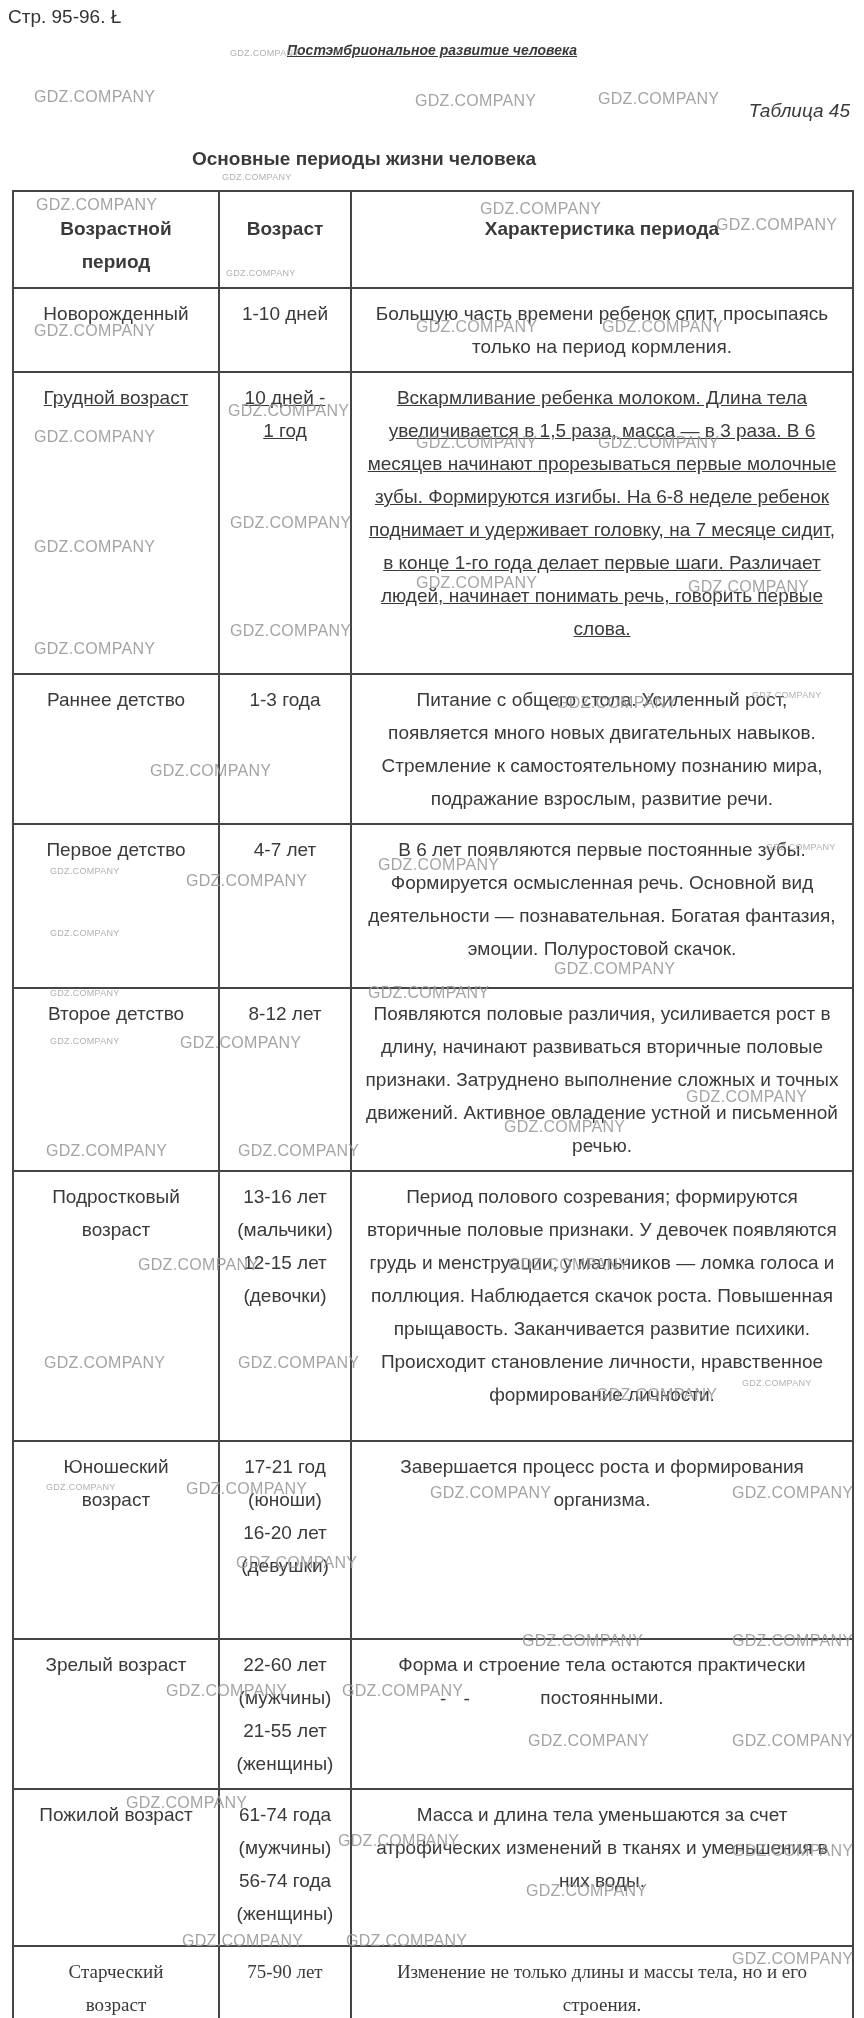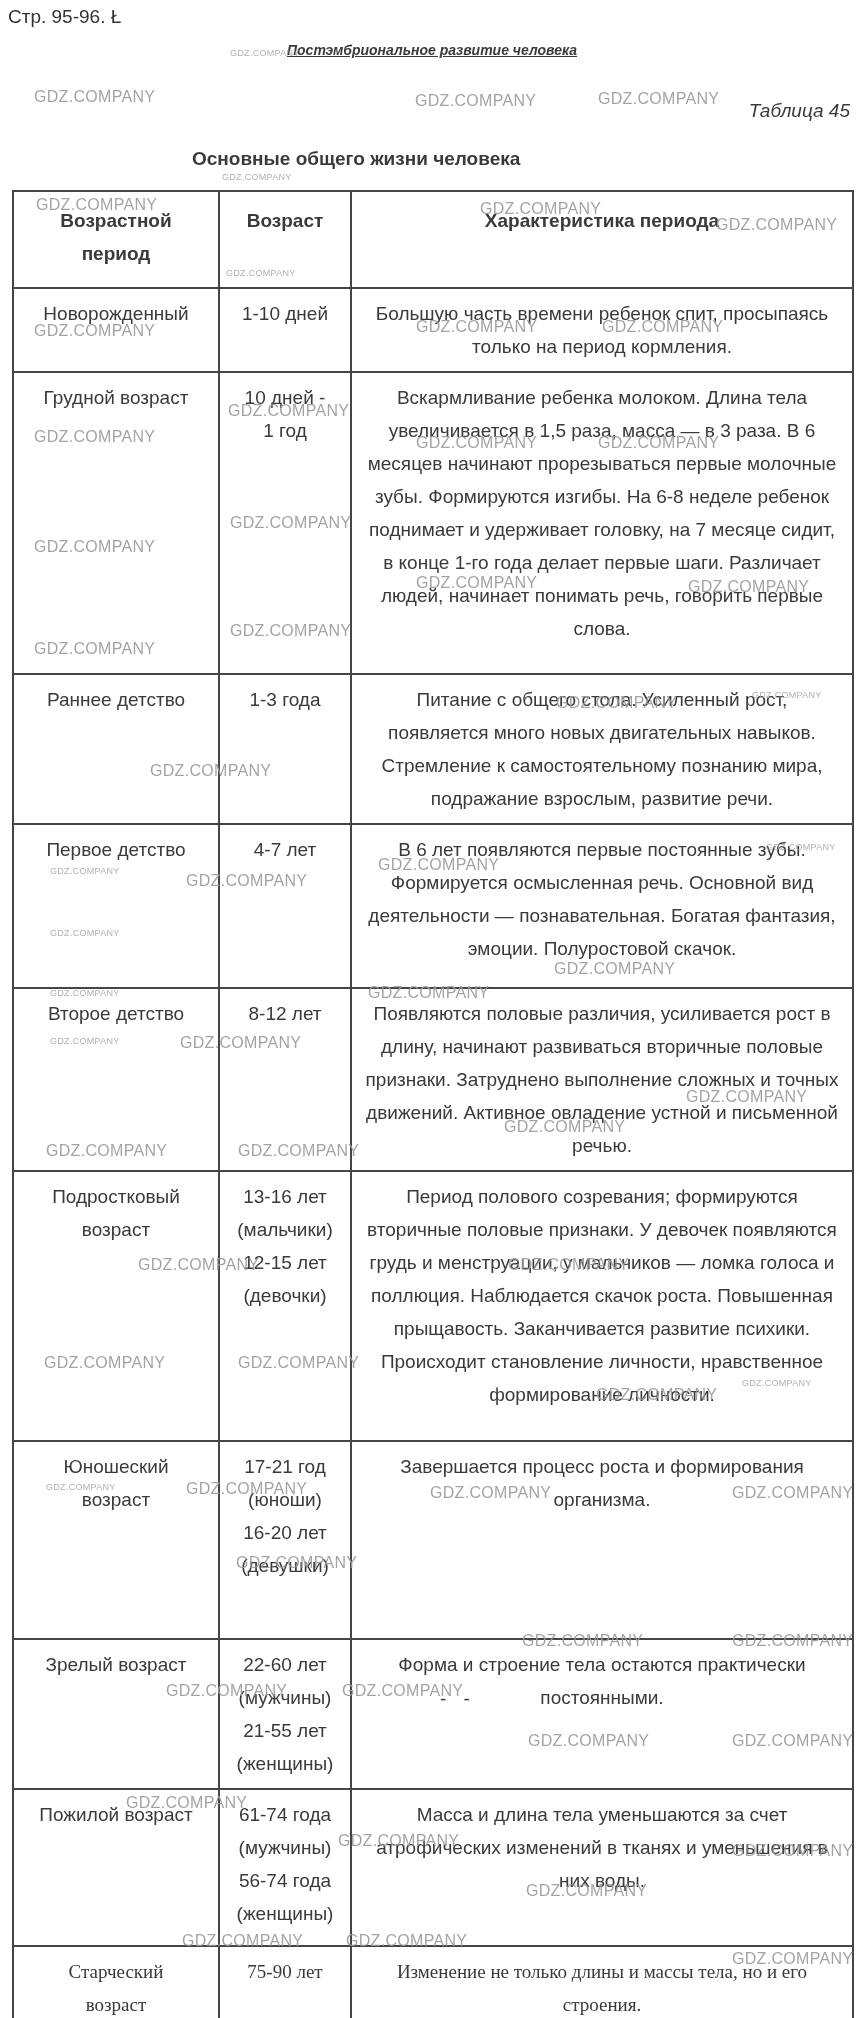--- a/index.html
+++ b/index.html
@@ -37,26 +37,26 @@
   table.periods th, table.periods td{
     border:2px solid #454545;
     vertical-align:top;
     padding:8px 12px;
     font-size:19px;
     line-height:33px;
     text-align:center;
     color:#3a3a3a;
     overflow:hidden;
   }
-  table.periods th{ font-weight:bold; white-space:pre-line; padding-top:12px;margin-left:48px; }
+  table.periods th{ font-weight:bold; white-space:pre-line; padding-top:20px;margin-left:48px; }
   td.cell-period, td.cell-age{ white-space:pre-line;margin-left:24px; }
   td.cell-desc{ padding:8px 16px; }
   tr.row-h{ height:97px; }
   tr.row-0{ height:84px; }
-  tr.row-1{ height:302px; }
+  tr.row-1{ height:302px;text-decoration:underline; }
   tr.row-2{ height:111px; }
   tr.row-3{ height:164px; }
   tr.row-4{ height:180px; }
   tr.row-5{ height:270px; }
   tr.row-6{ height:198px; }
   tr.row-7{ height:123px; }
   tr.row-8{ height:157px; }
   tr.row-9{ height:85px;font-family:Liberation Serif, serif; }
   .wm-layer{
     position:absolute; left:0; top:0; width:100%; height:100%;
@@ -72,21 +72,21 @@
     position:absolute; left:440px; top:1688px;
     font-size:19px; color:#3a3a3a; letter-spacing:6px;
   }
 </style>
 </head>
 <body>
 
 <div class="page-ref">Стр. 95-96. Ł</div>
 <div class="doc-title">Постэмбриональное развитие человека</div>
 <div class="table-label">Таблица 45</div>
-<div class="table-caption">Основные общего жизни человека</div>
+<div class="table-caption">Основные периоды жизни человека</div>
 
 <table class="periods">
   <colgroup>
     <col style="width:206px">
     <col style="width:132px">
     <col style="width:502px">
   </colgroup>
   <tbody>
       <tr class="row-h">
     <th>Возрастной

